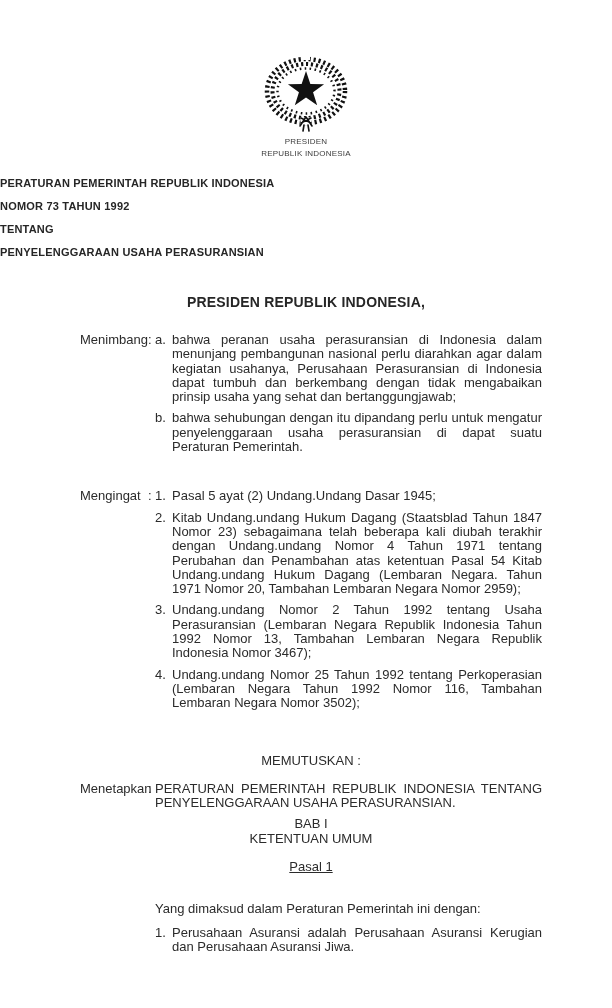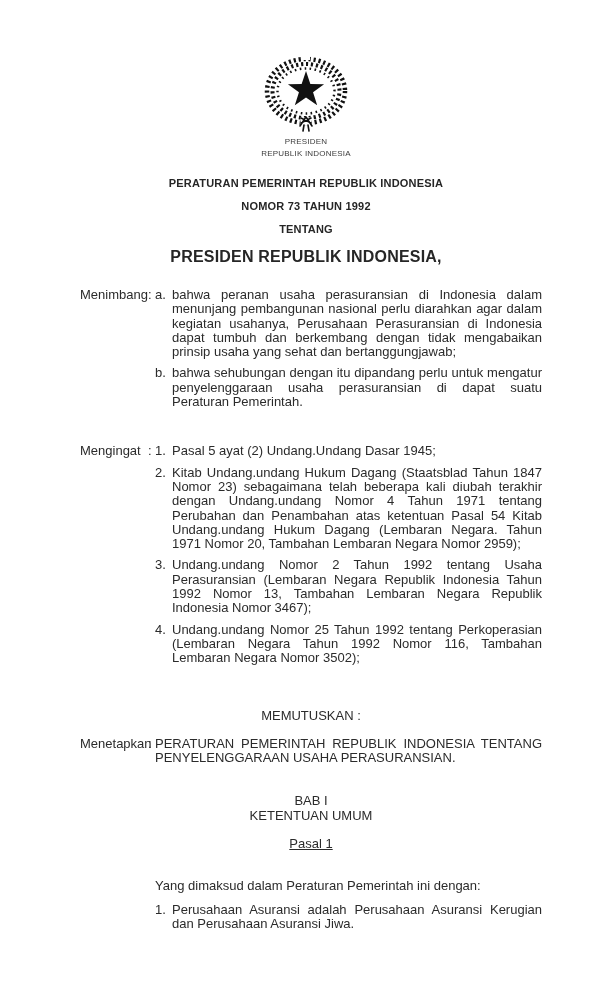--- a/index.html
+++ b/index.html
@@ -13,41 +13,41 @@
     color: #2b2b2b;
     -webkit-font-smoothing: antialiased;
   }
 
   
   .seal { width: 160px; margin: 51px auto 0; text-align: center; }
   .seal svg { display: block; margin: 0 auto; }
   .seal-caption { margin-top: 1px; font-size: 8px; line-height: 11.5px; color: #3c3c3c; letter-spacing: 0.2px; }
 
   
-  .title-block { margin-top: 13px; text-align: center; font-weight: bold; font-size: 11px; line-height: 23px; letter-spacing: 0.2px; color: #262626; }
-  .salutation { margin-top: 9px; text-align: center; font-weight: bold; font-size: 16px; line-height: 14px; letter-spacing: 0.2px; color: #262626; }
+  .title-block { margin-top: 13px; text-align: left; font-weight: bold; font-size: 11px; line-height: 23px; letter-spacing: 0.2px; color: #262626; }
+  .salutation { margin-top: 31px; text-align: center; font-weight: bold; font-size: 14px; line-height: 14px; letter-spacing: 0.2px; color: #262626; }
 
   
   .body-col { margin-left: 80px; width: 462px; font-size: 13px; line-height: 14.3px; }
 
   .clause { display: grid; grid-template-columns: 68px 7px 1fr; align-items: start; }
   .clause .label { text-align: left; }
   .clause .colon { text-align: left; }
 
   .items .li { display: grid; grid-template-columns: 17px 1fr; margin-bottom: 7px; }
   .items .li:last-child { margin-bottom: 0; }
   .li .marker { text-align: left; }
   .li .text { text-align: justify; }
 
   .sec-menimbang { margin-top: 24px; }
   .sec-mengingat { margin-top: 35px; }
   .memutuskan { margin-top: 43px; text-align: center; }
   .sec-menetapkan { margin-top: 14px; }
   .sec-menetapkan .just { text-align: justify; }
-  .bab-heading { margin-top: 29px; text-align: center; }
+  .bab-heading { margin-top: 7px; text-align: center; }
   .pasal-heading { margin-top: 14px; text-align: center; text-decoration: underline; }
   .pasal-body { margin-top: 28px; }
   .pasal-body .intro { margin-bottom: 9px; }
 </style>
 </head>
 <body>
 
 <div class="page">
 
   <div class="seal">
@@ -68,20 +68,21 @@
     <div class="seal-caption">
       <div>PRESIDEN</div>
       <div>REPUBLIK INDONESIA</div>
     </div>
   </div>
 
   <div class="title-block">
     <div>PERATURAN PEMERINTAH REPUBLIK INDONESIA</div>
     <div>NOMOR 73 TAHUN 1992</div>
     <div>TENTANG</div>
+    <div>PENYELENGGARAAN USAHA PERASURANSIAN</div>
   </div>
 
   <div class="salutation">PRESIDEN REPUBLIK INDONESIA,</div>
 
   <div class="body-col">
 
     <div class="clause sec-menimbang">
       <div class="label">Menimbang</div>
       <div class="colon">:</div>
       <div class="items">

